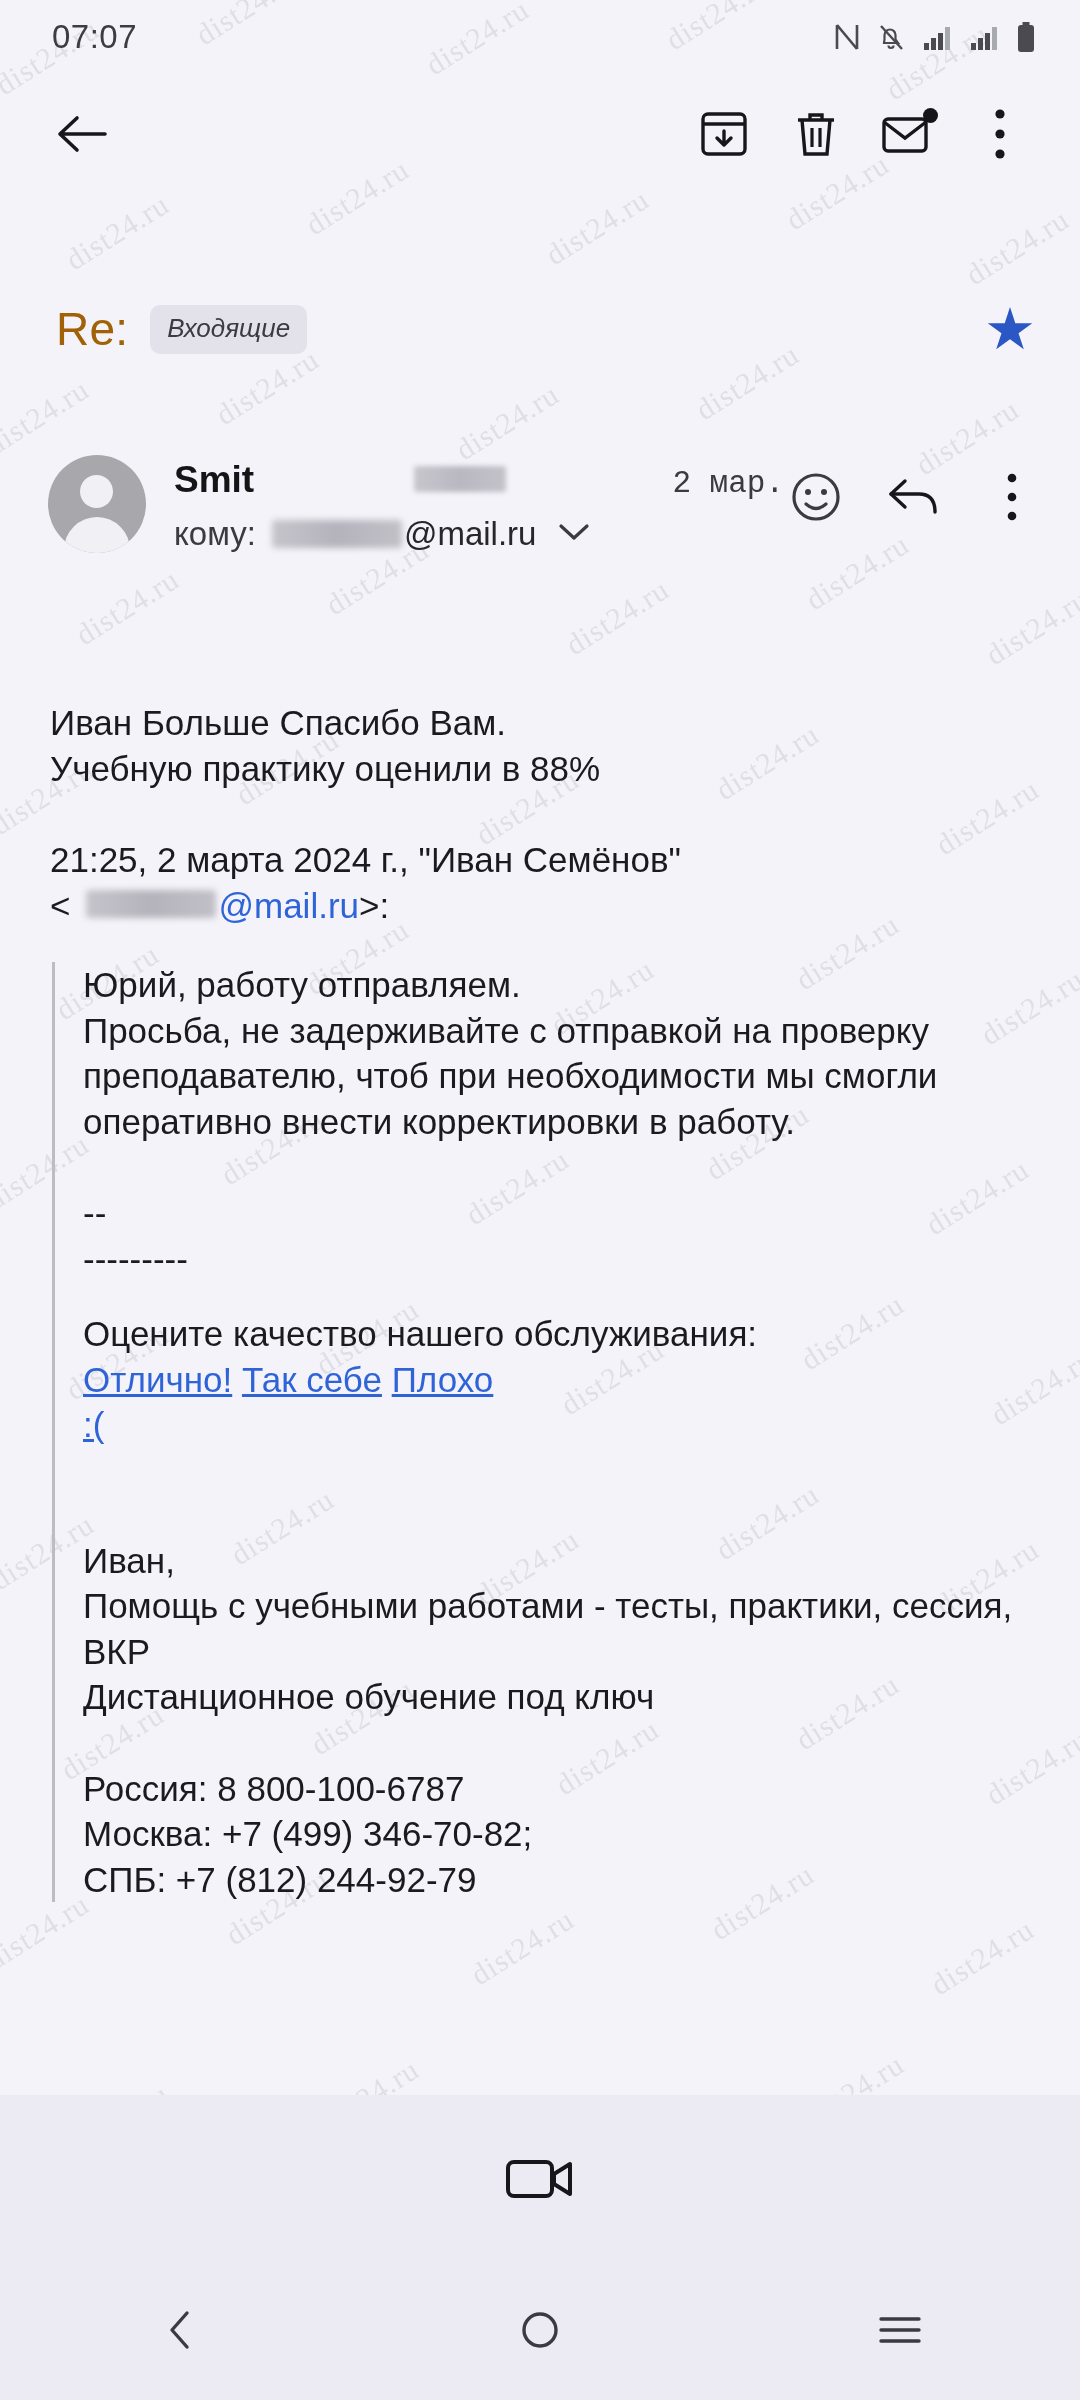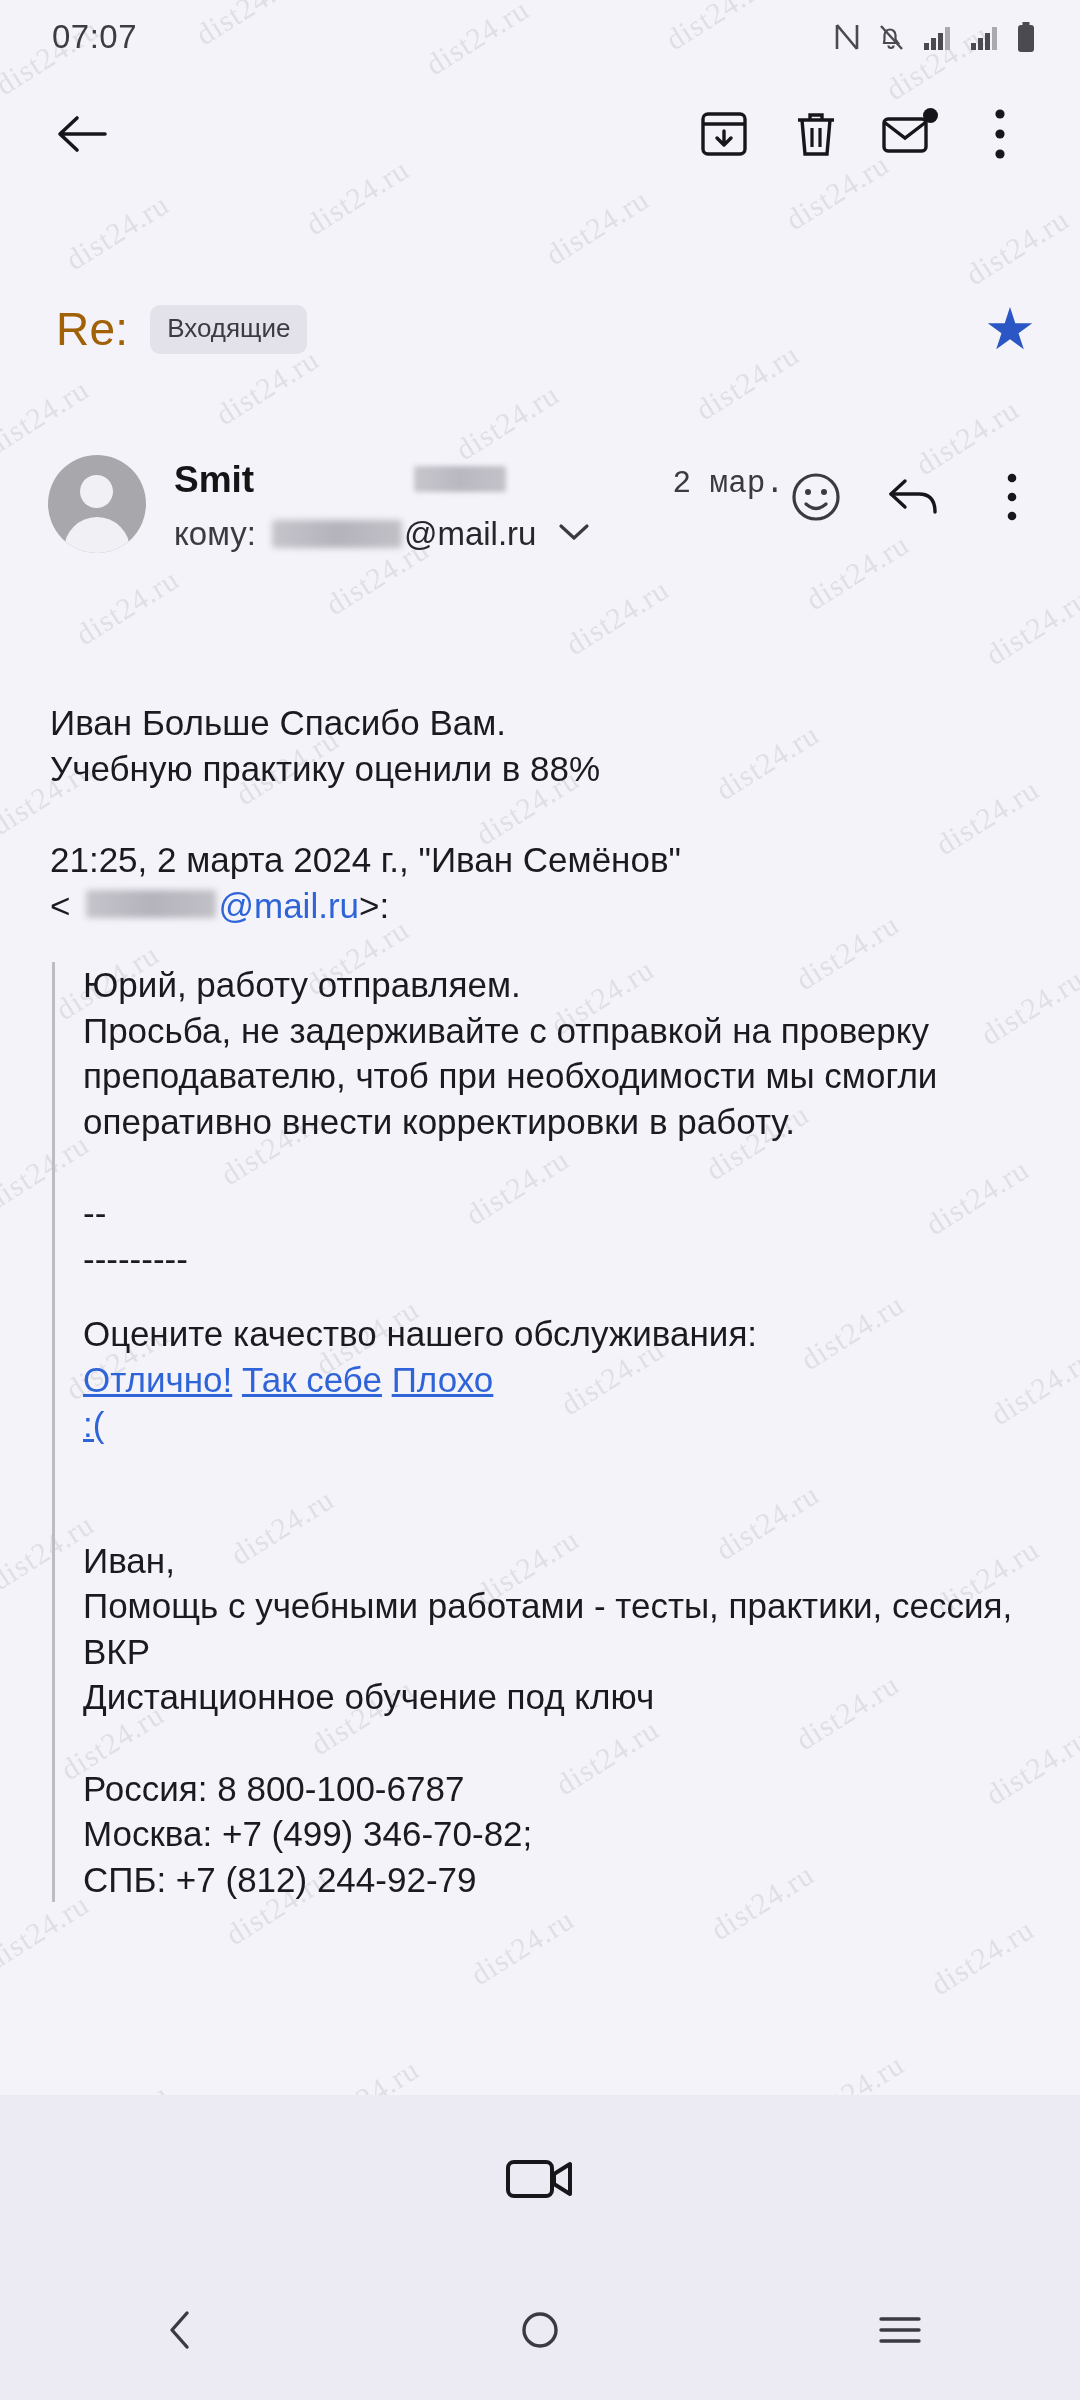--- a/index.html
+++ b/index.html
@@ -90,20 +90,21 @@
     color: #a16207;
     letter-spacing: 0.2px;
   }
   .folder-chip {
     margin-left: 22px;
     background: #e3e1ea;
     border-radius: 10px;
     padding: 8px 17px 10px;
     font-size: 26px;
     color: #3b3b41;
+    font-style: italic;
   }
   .star {
     margin-left: auto;
     color: #2b57c4;
     font-size: 58px;
     line-height: 1;
   }
 
   
   .sender-block {

